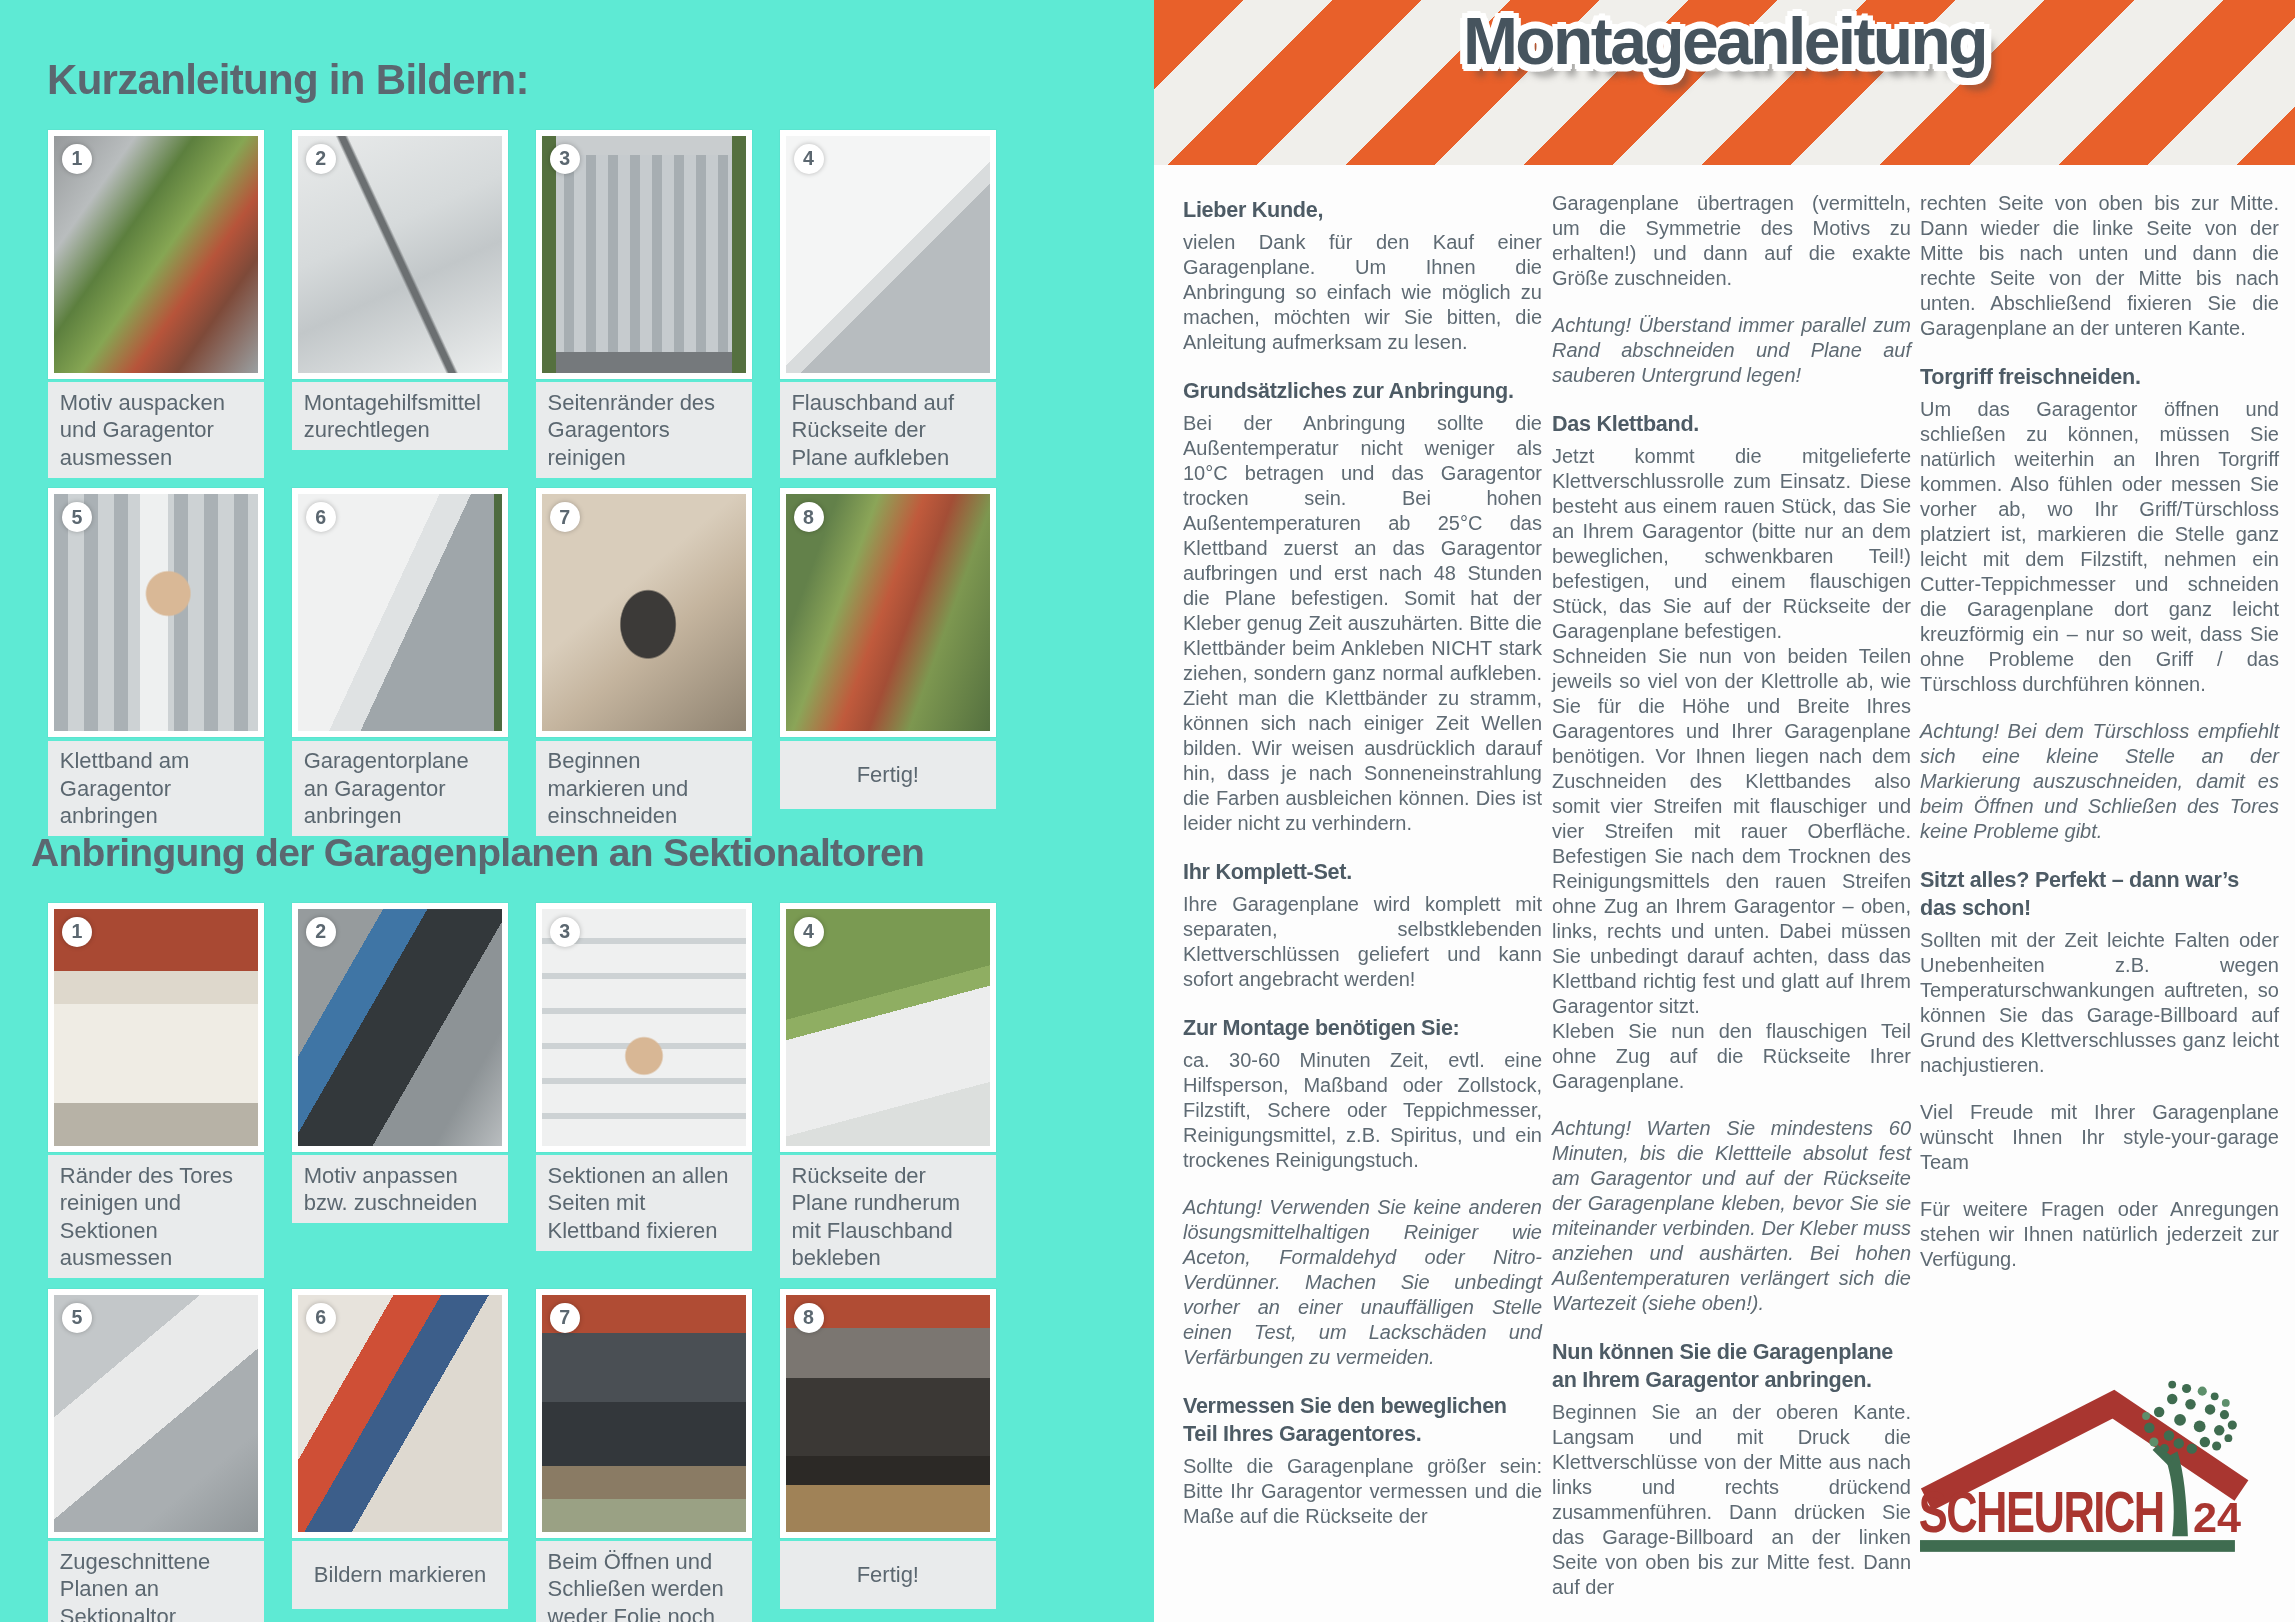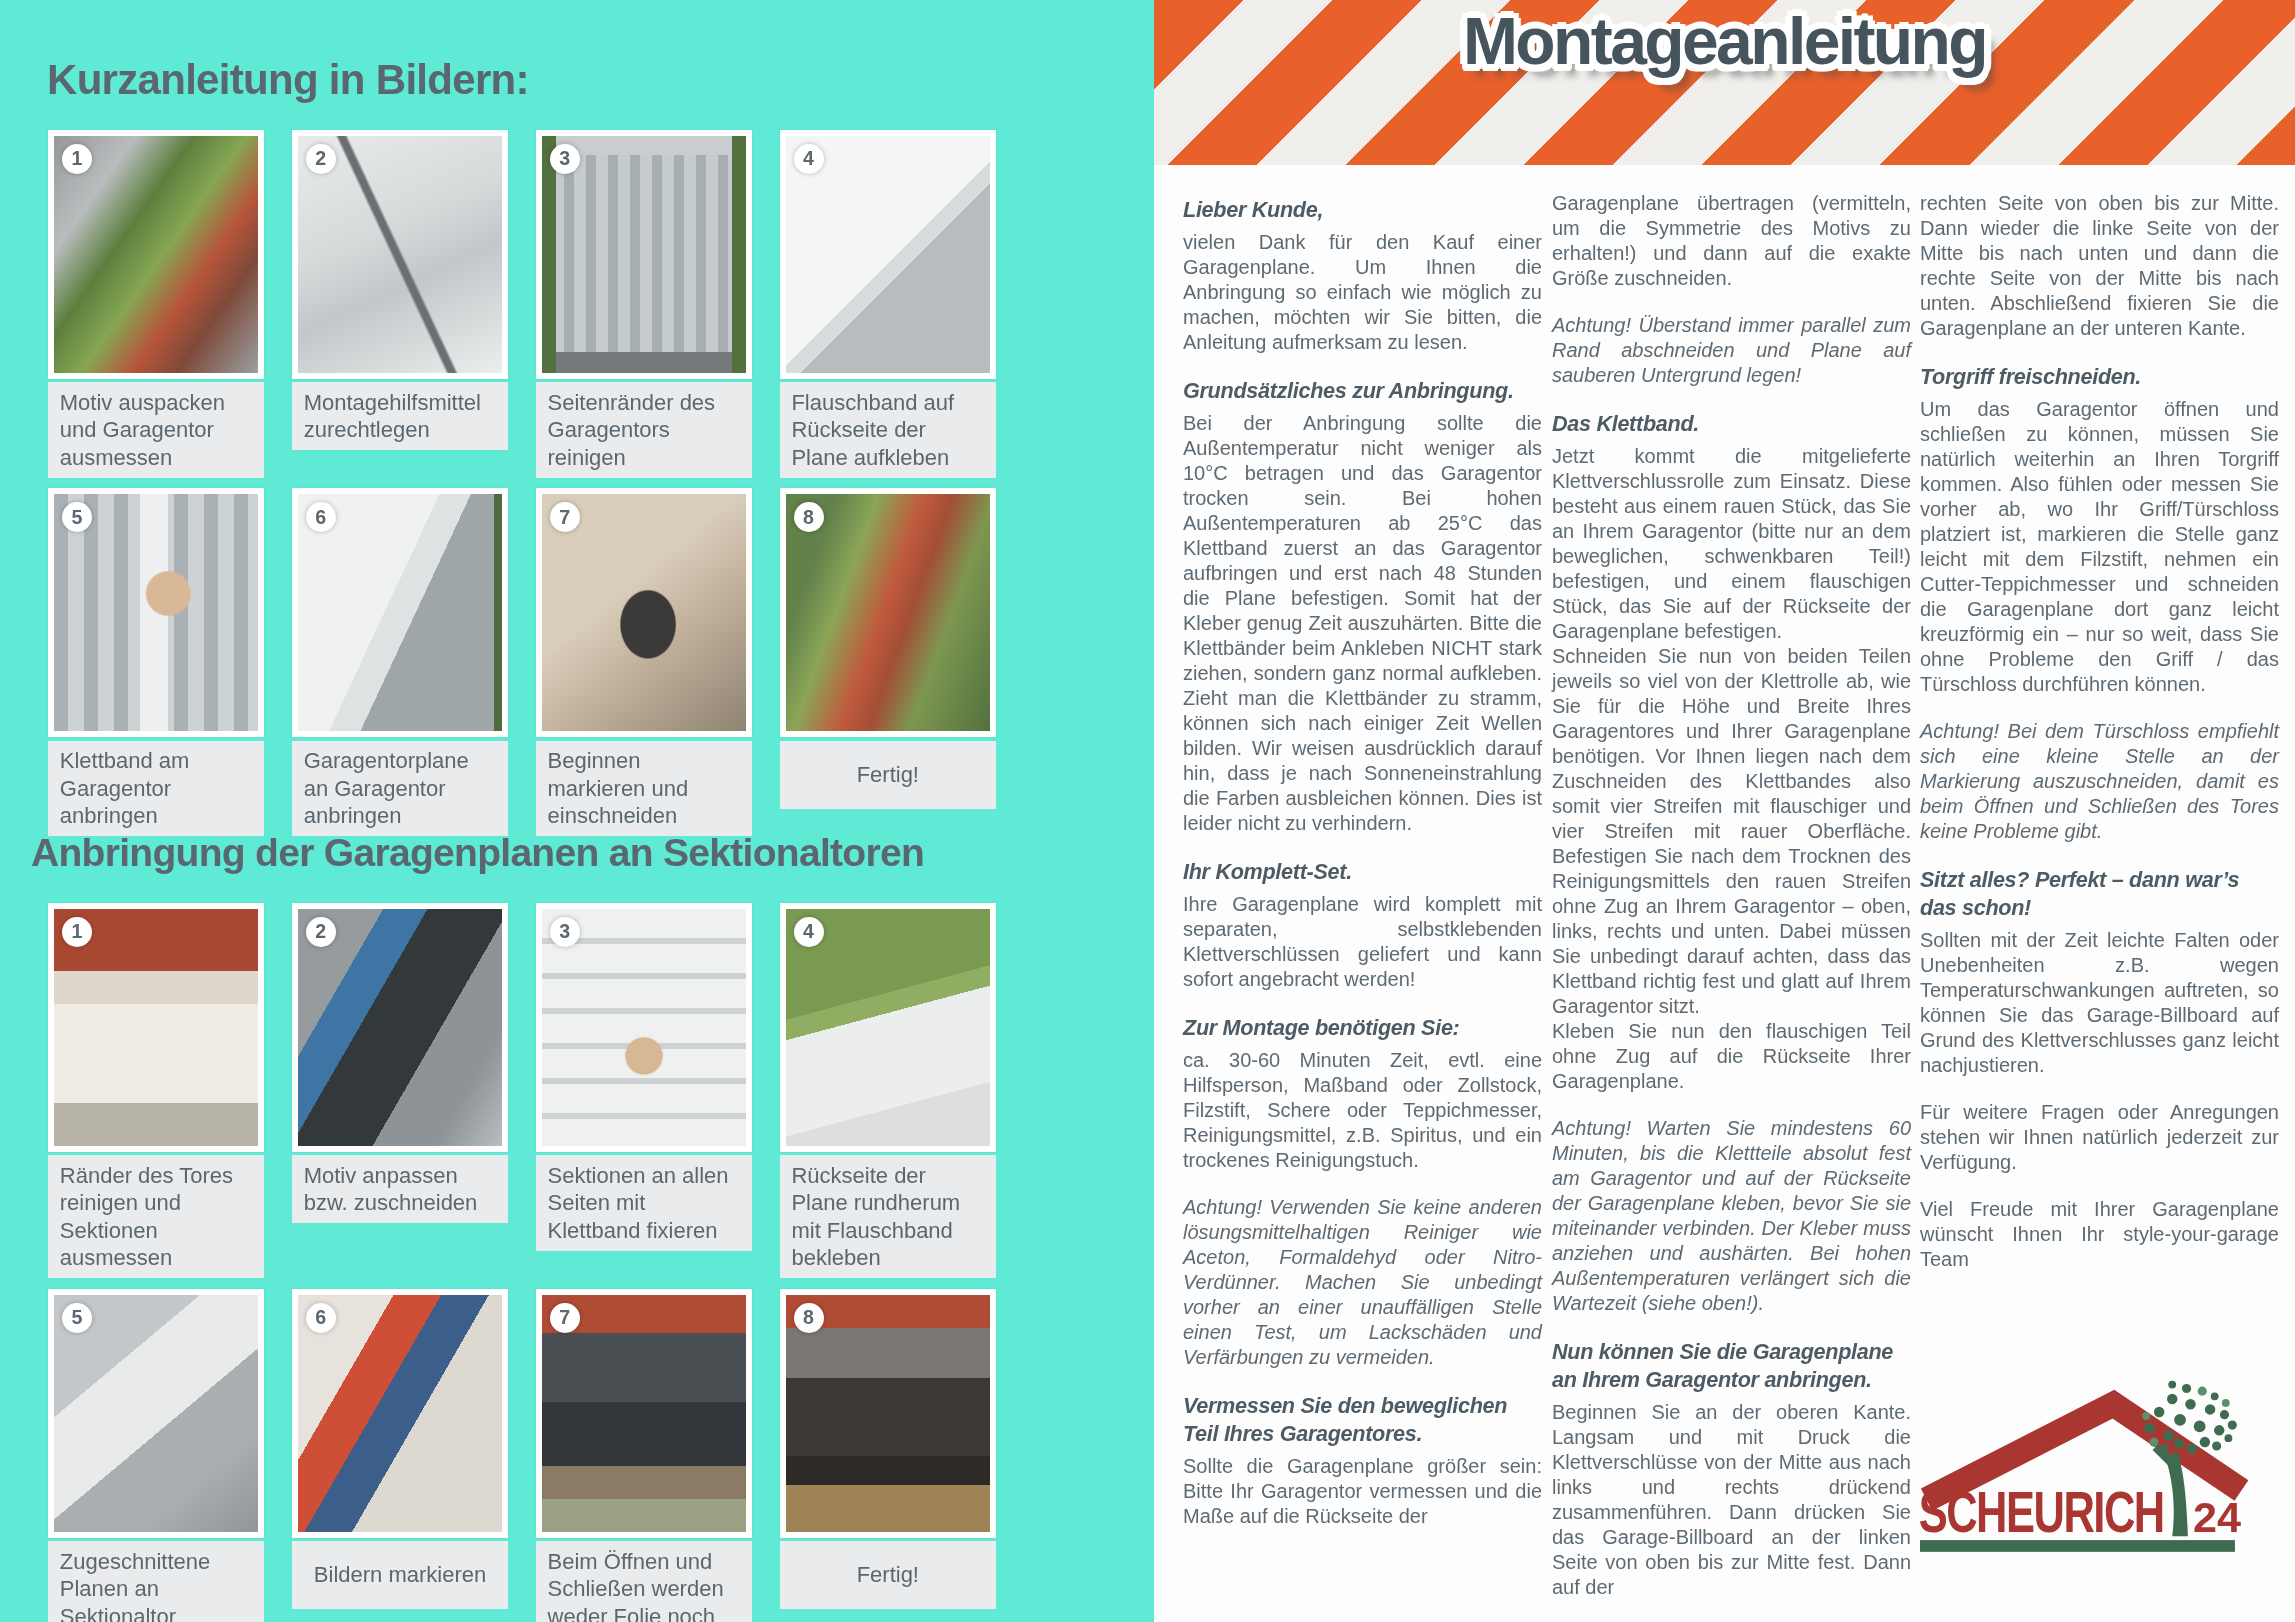--- a/index.html
+++ b/index.html
@@ -45,21 +45,21 @@
   .main-title{position:absolute;top:2.6px;left:0;width:100%;text-align:center;
     font-size:66px;font-weight:bold;color:#46545e;letter-spacing:-2.6px;
     text-shadow:-5.2px -5.2px 0 #fff,5.2px -5.2px 0 #fff,-5.2px 5.2px 0 #fff,5.2px 5.2px 0 #fff,
       -7.2px 0 0 #fff,7.2px 0 0 #fff,0 -7.2px 0 #fff,0 7.2px 0 #fff,
       -3.9px 7.2px 0 #fff,3.9px 7.2px 0 #fff,9.2px 11.8px 7.9px rgba(70,70,70,0.5);}
   .col{position:absolute;top:191px;width:359px;color:#5e6a73;font-size:20px;line-height:25px;text-align:justify;}
   .col.c1{left:29px;} .col.c2{left:398px;} .col.c3{left:766px;}
   .col p{margin:0 0 22px;}
   .col p.tight{margin-bottom:0;}
   .col p.ital{font-style:italic;}
-  .col h3{margin:5.2px 0 6.5px;font-size:21.6px;line-height:27.5px;color:#4d5b65;font-weight:bold;letter-spacing:-0.3px;text-align:left;font-style:italic;}
+  .col h3{margin:5.2px 0 6.5px;font-size:21.6px;line-height:27.5px;color:#4d5b65;font-weight:bold;letter-spacing:-0.3px;text-align:left;}
   .logo{position:absolute;left:763px;top:1365px;width:334px;height:203px;}
 </style>
 </head>
 <body>
 
 <section class="page-left">
   <h1 class="sec-title t1">Kurzanleitung in Bildern:</h1>
 
   <div class="grid g1">
     <figure class="card">
@@ -196,22 +196,22 @@
     <p>Beginnen Sie an der oberen Kante. Langsam und mit Druck die Klettverschlüsse von der Mitte aus nach links und rechts drückend zusammenführen. Dann drücken Sie das Garage-Billboard an der linken Seite von oben bis zur Mitte fest. Dann auf der</p>
   </div>
 
   <div class="col c3">
     <p>rechten Seite von oben bis zur Mitte. Dann wieder die linke Seite von der Mitte bis nach unten und dann die rechte Seite von der Mitte bis nach unten. Abschließend fixieren Sie die Garagenplane an der unteren Kante.</p>
     <h3>Torgriff freischneiden.</h3>
     <p>Um das Garagentor öffnen und schließen zu können, müssen Sie natürlich weiterhin an Ihren Torgriff kommen. Also fühlen oder messen Sie vorher ab, wo Ihr Griff/Türschloss platziert ist, markieren die Stelle ganz leicht mit dem Filzstift, nehmen ein Cutter-Teppichmesser und schneiden die Garagenplane dort ganz leicht kreuzförmig ein – nur so weit, dass Sie ohne Probleme den Griff / das Türschloss durchführen können.</p>
     <p class="ital">Achtung! Bei dem Türschloss empfiehlt sich eine kleine Stelle an der Markierung auszuschneiden, damit es beim Öffnen und Schließen des Tores keine Probleme gibt.</p>
     <h3>Sitzt alles? Perfekt – dann war’s das schon!</h3>
     <p>Sollten mit der Zeit leichte Falten oder Unebenheiten z.B. wegen Temperaturschwankungen auftreten, so können Sie das Garage-Billboard auf Grund des Klettverschlusses ganz leicht nachjustieren.</p>
+    <p>Viel Freude mit Ihrer Garagenplane wünscht Ihnen Ihr style-your-garage Team</p>
     <p>Für weitere Fragen oder Anregungen stehen wir Ihnen natürlich jederzeit zur Verfügung.</p>
-    <p>Viel Freude mit Ihrer Garagenplane wünscht Ihnen Ihr style-your-garage Team</p>
   </div>
 
   <div class="logo">
     <svg viewBox="0 0 510 300" width="334" height="196">
       <path d="M14 206 L300 60 L496 192" fill="none" stroke="#a93630" stroke-width="38"></path>
       <g fill="#3f6c50">
         <circle cx="355" cy="96" r="8"></circle>
           <circle cx="370" cy="72" r="8"></circle>
         <circle cx="385" cy="108" r="8"></circle>
           <circle cx="390" cy="52" r="8"></circle>

